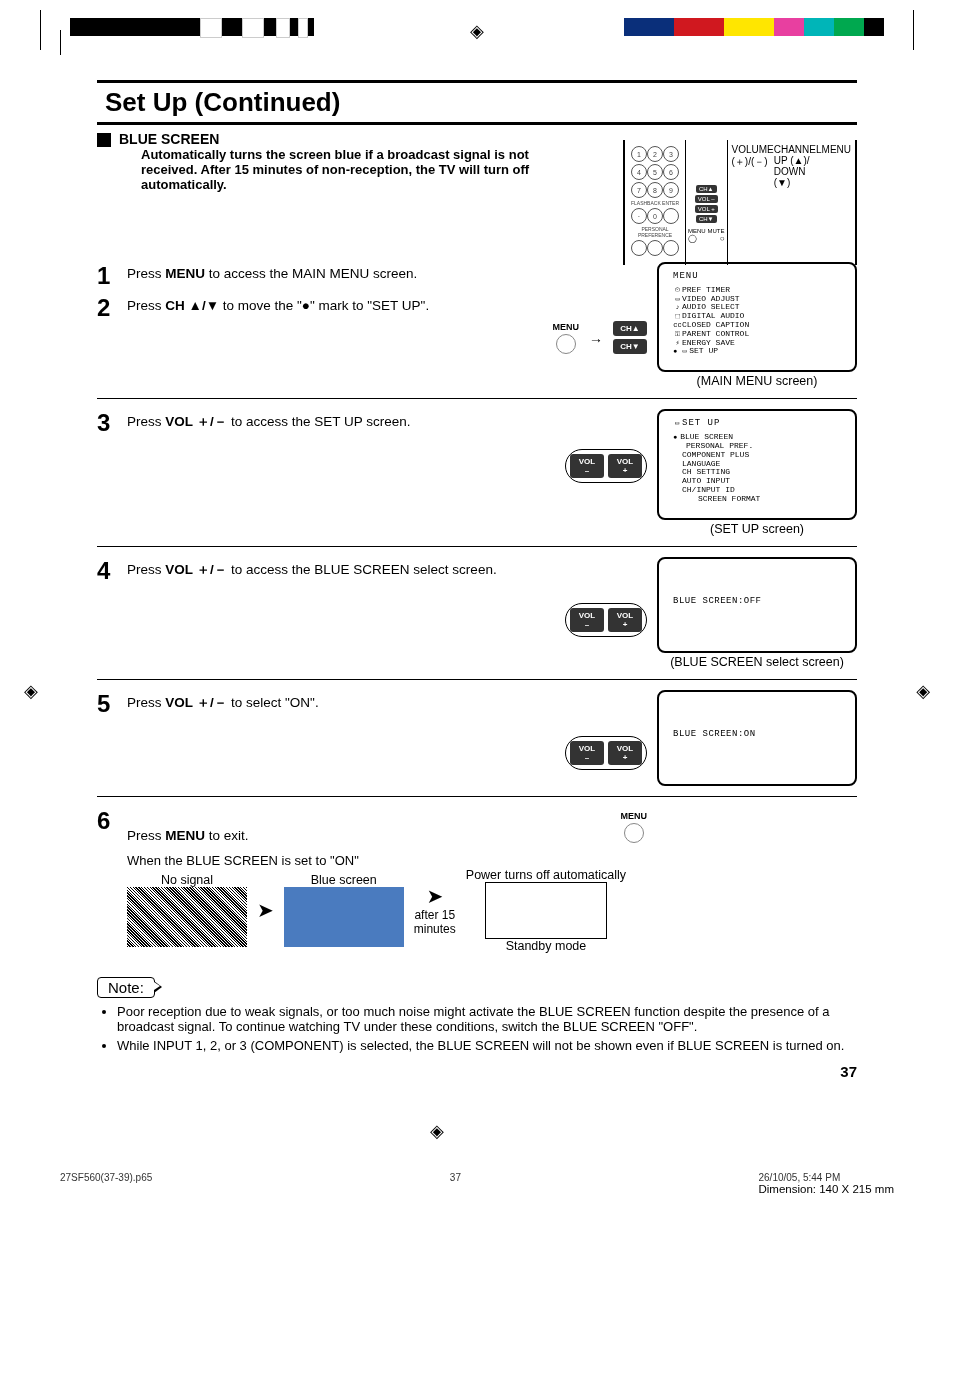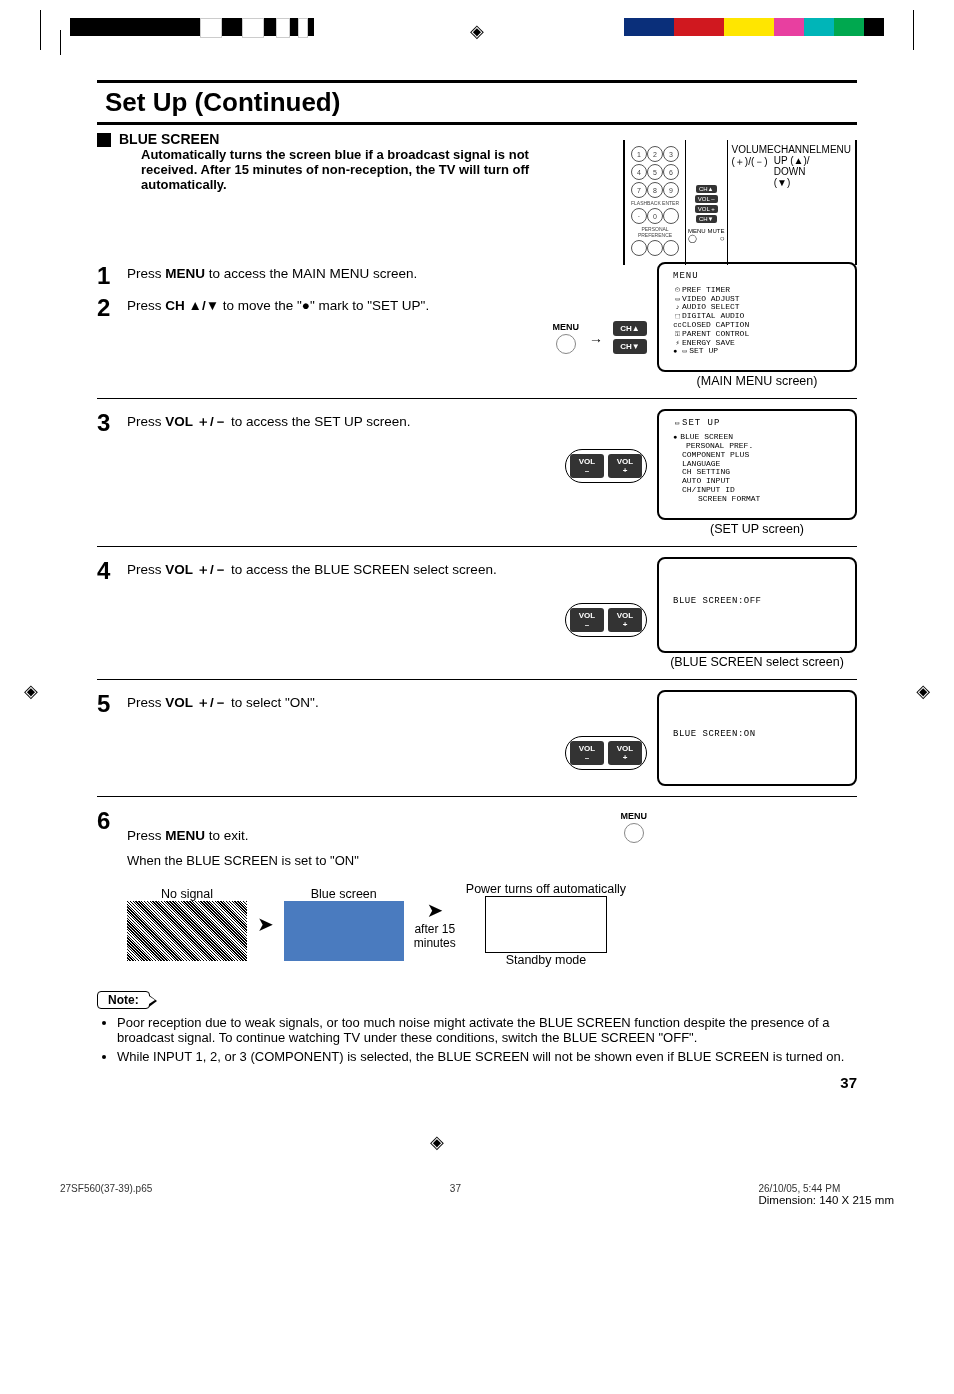--- a/index.html
+++ b/index.html
@@ -175,21 +175,21 @@
   .arrow { font-size: 14px; }
   .no-border { border-bottom: none; }
   .step6-diagram {
     margin-top: 10px;
     font-size: 13px;
   }
   .flow-row {
     display: flex;
     align-items: center;
     gap: 10px;
-    margin-top: 14px;
+    margin-top: 0;
   }
   .noise-box {
     background: repeating-linear-gradient(45deg,#000 0px,#000 1px,#fff 1px,#fff 2px),
                 repeating-linear-gradient(-45deg,#000 0px,#000 1px,transparent 1px,transparent 2px);
     width: 120px;
     height: 60px;
   }
   .blue-box {
     background: #4a7bbf;
     width: 120px;
@@ -207,22 +207,22 @@
     font-size: 12.5px;
   }
   .flow-arrow {
     font-size: 20px;
   }
   .note-box {
     border: 1px solid black;
     border-radius: 4px;
     display: inline-block;
     padding: 1px 10px;
-    font-size: 12px;
-    font-weight: bold;
+    font-size: 15px;
+    font-weight: normal;
     position: relative;
     margin-top: 14px;
   }
   .note-arrow {
     position: absolute;
     right: -8px;
     top: 3px;
     width: 0; height: 0;
     border-top: 6px solid transparent;
     border-bottom: 6px solid transparent;

